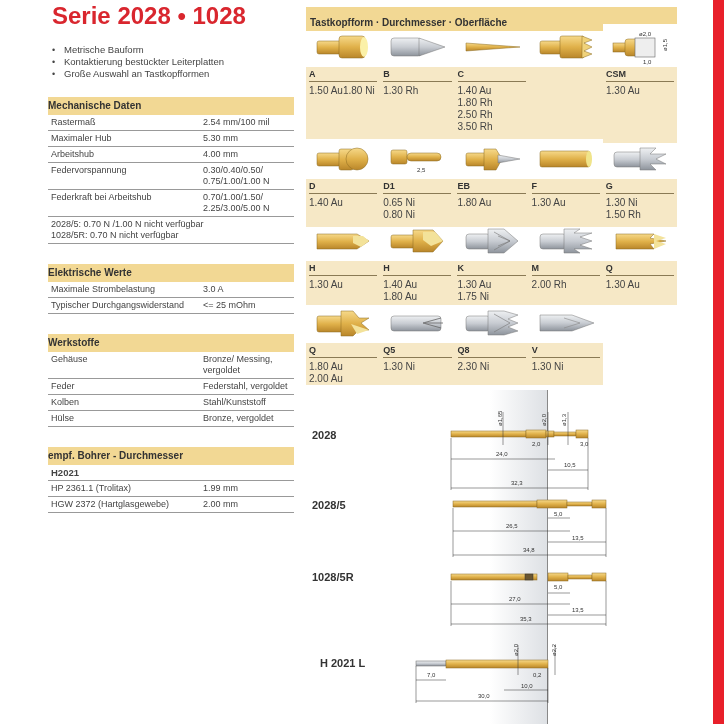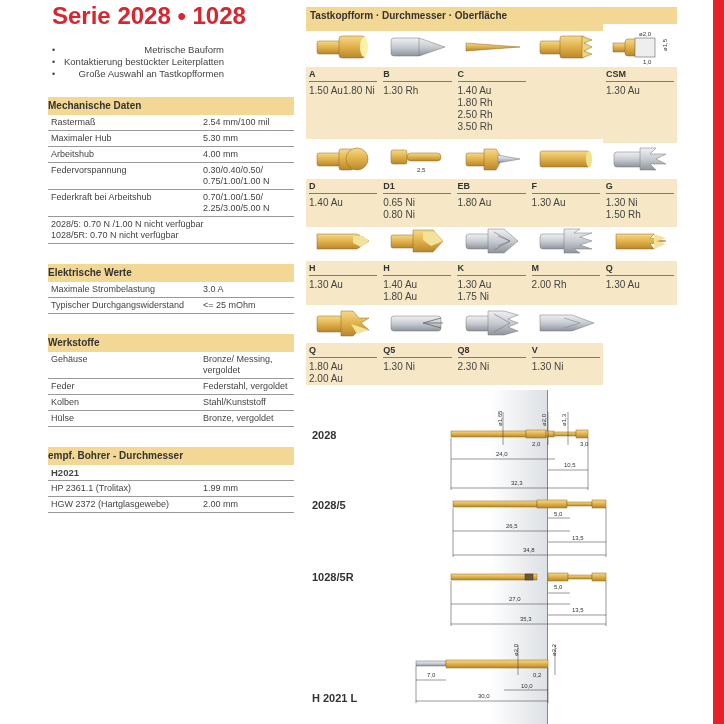--- a/index.html
+++ b/index.html
@@ -1,28 +1,28 @@
 <!DOCTYPE html>
 <html><head>
 <meta charset="utf-8">
 <style>
   * { box-sizing: border-box; margin: 0; padding: 0; }
   body { width: 724px; height: 724px; overflow: hidden; background: #fff; font-family: "Liberation Sans", sans-serif; color: #333; position: relative; }
   .title { position: absolute; left: 52px; top: 2px; font-size: 24px; font-weight: bold; color: #d9262e; letter-spacing: 0px; }
   .bullets { position: absolute; left: 52px; top: 44px; font-size: 9.5px; color: #444; list-style: none; }
-  .bullets li { line-height: 12px; padding-left: 12px; position: relative; text-align: right; }
+  .bullets li { line-height: 12px; padding-left: 12px; position: relative; }
   .bullets li::before { content: "•"; position: absolute; left: 0; top: 0; font-size: 9px; }
   .table { position: absolute; left: 48px; width: 246px; font-size: 9px; color: #444; }
   .table .hd { background: #f2d894; font-weight: bold; font-size: 10px; color: #333; padding: 3px 0; height: 18px; }
   .table .row { display: flex; border-bottom: 1.5px solid #999; padding: 2px 3px; line-height: 11px; }
   .table .row .k { width: 152px; }
   .table .row .v { flex: 1; }
   .table .sub { font-weight: bold; padding: 2px 3px; border-bottom: 1.5px solid #999; font-size: 9.5px; }
   .table .note { padding: 2px 3px; line-height: 11px; border-bottom: 1.5px solid #999; }
-  .tip-hd { position: absolute; left: 306px; top: 7px; width: 297px; height: 24px; background: #f2d894; font-weight: bold; font-size: 10px; padding: 3px 4px; color: #333; }
+  .tip-hd { position: absolute; left: 306px; top: 7px; width: 297px; height: 24px; background: #f2d894; font-weight: bold; font-size: 10px; padding: 10px 4px; color: #333; }
   .tip-imgs { display: flex; height: 41px; }
   .tip-img { width: 74.25px; display: flex; align-items: center; justify-content: center; }
   .tip-info { display: flex; background: #f6e8c6; }
   .tip-cell { width: 74.25px; padding: 0 3px; }
   .tip-cell .name { font-weight: bold; font-size: 9px; color: #333; border-bottom: 1.5px solid #8a7a55; padding: 2px 0 2px; height: 15px; }
   .tip-cell .vals { font-size: 10px; color: #444; padding-top: 3px; line-height: 12px; }
   .redbar { position: absolute; left: 713px; top: 0; width: 11px; height: 724px; background: #e8202a; }
   .grayband { position: absolute; left: 490px; top: 390px; width: 58px; height: 334px; background: linear-gradient(to right, #fff, #dde0e4); }
   .grayline { position: absolute; left: 547px; top: 390px; width: 1px; height: 334px; background: #888; }
   .probe-label { position: absolute; left: 312px; font-weight: bold; font-size: 11px; color: #333; }
@@ -407,21 +407,21 @@
       </div>
   </div>
 </div>
 
 <div class="grayband"></div>
 <div class="grayline"></div>
 
 <div class="probe-label" style="top:429px;">2028</div>
 <div class="probe-label" style="top:499px;">2028/5</div>
 <div class="probe-label" style="top:571px;">1028/5R</div>
-<div class="probe-label" style="top:692px;">H 2021 L</div>
+<div class="probe-label" style="top:657px;margin-left:8px;">H 2021 L</div>
 
 <svg class="drawing" width="724" height="724">
   <g stroke="#333" stroke-width="0.5" fill="none">
 
     <g>
       <rect x="451" y="431" width="75" height="6" fill="url(#gold)" stroke="#8a6a20"></rect>
       <rect x="526" y="430" width="20" height="8" fill="url(#gold)" stroke="#8a6a20"></rect>
       <rect x="546" y="431" width="8" height="6" fill="url(#gold)" stroke="#8a6a20"></rect>
       <rect x="554" y="432" width="22" height="4" fill="url(#gold)" stroke="#8a6a20"></rect>
       <rect x="576" y="430" width="12" height="8" fill="url(#gold)" stroke="#8a6a20"></rect>

